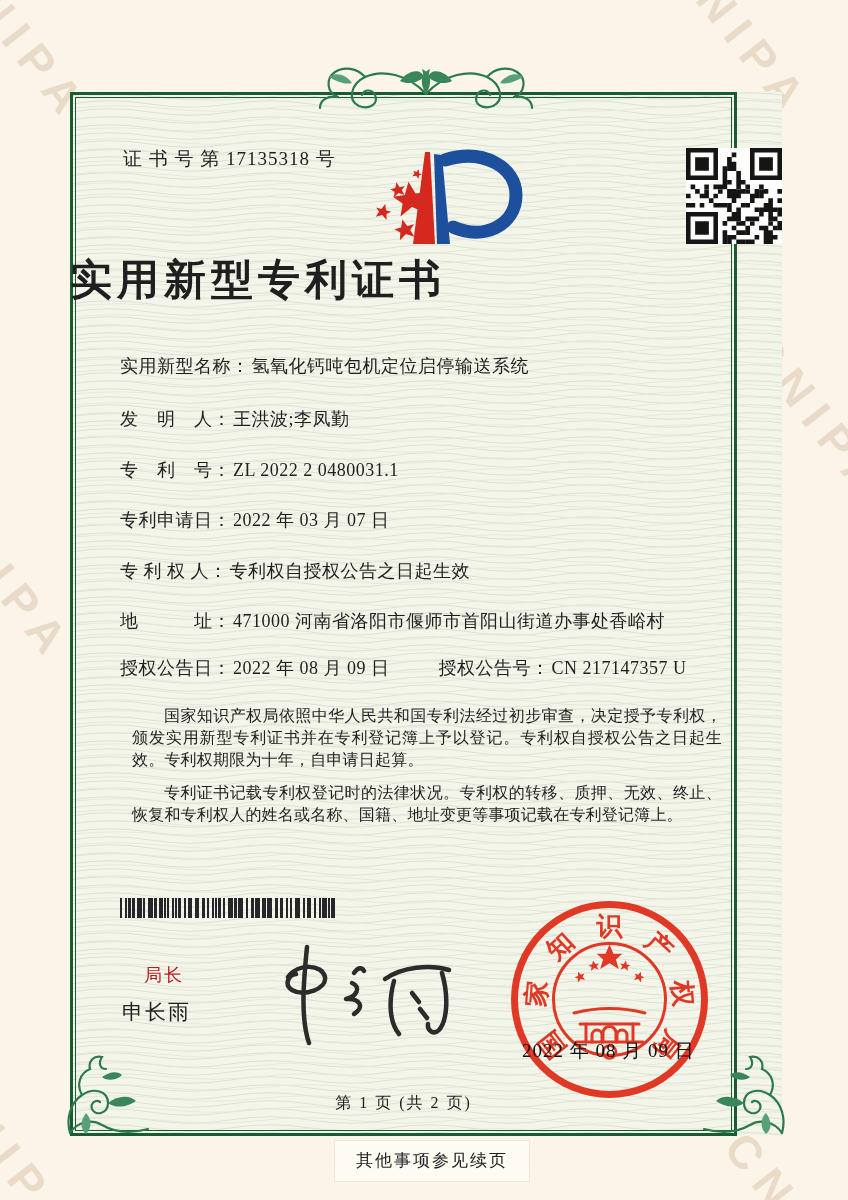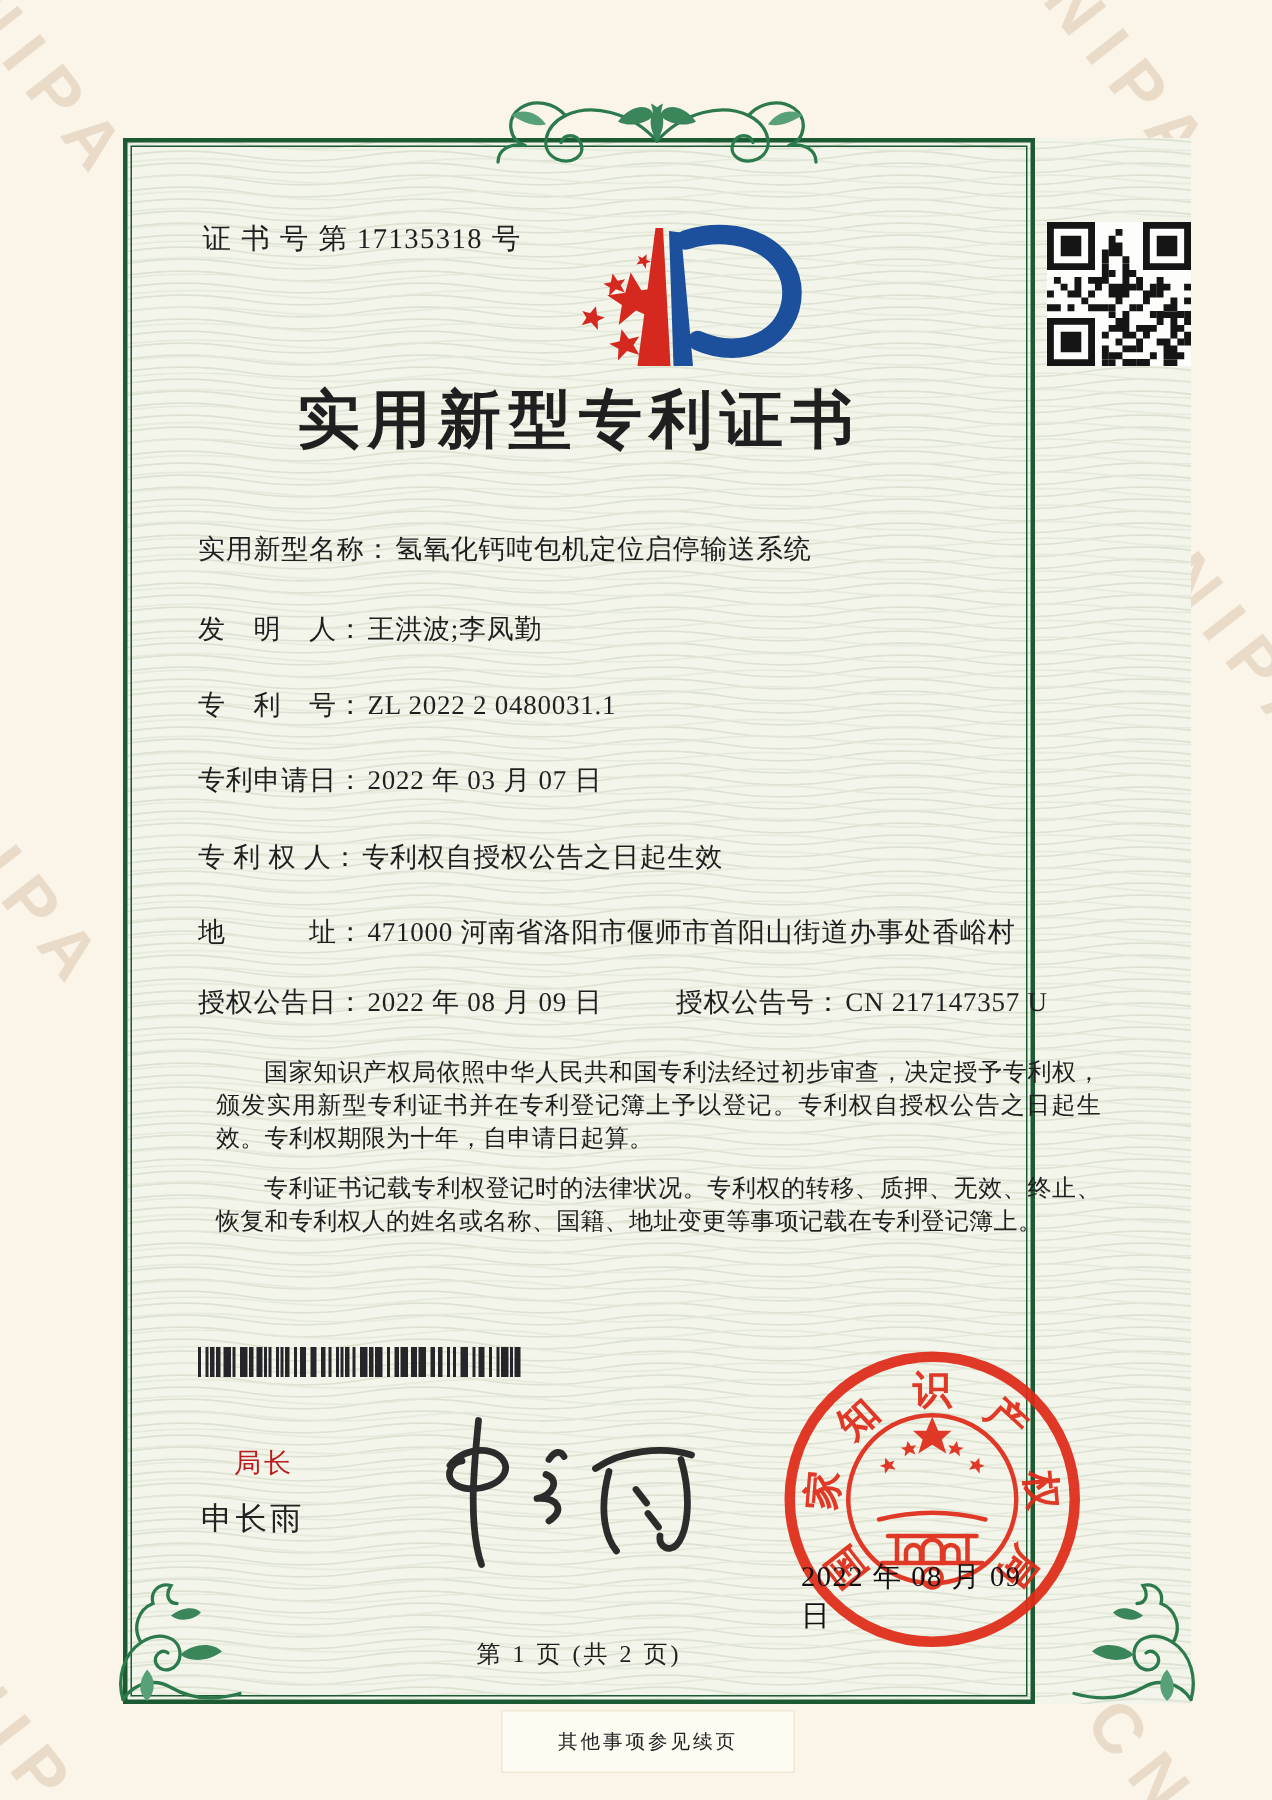--- a/index.html
+++ b/index.html
@@ -5,41 +5,41 @@
   html,body{margin:0;padding:0;}
   body{width:848px;height:1200px;background:#fbf5e9;position:relative;overflow:hidden;
        font-family:"Liberation Serif","DejaVu Serif",serif;color:#1f1f1f;}
   .page{position:absolute;inset:0;}
   
   .wm{position:absolute;font-family:"Liberation Sans","DejaVu Sans",sans-serif;font-weight:bold;
       font-size:46px;letter-spacing:12px;color:rgba(198,170,138,.34);transform:rotate(52deg);
       transform-origin:left top;white-space:nowrap;pointer-events:none;}
   .wm.light{color:rgba(200,180,162,.20);}
   
-  .inner{position:absolute;left:82px;top:92px;width:608px;height:1044px;}
+  .inner{position:absolute;left:70px;top:92px;width:667px;height:1044px;}
   .waves-svg{position:absolute;left:0;top:0;}
   .border-outer{position:absolute;inset:0;border:3px solid #1b5a33;pointer-events:none;}
   .border-inner{position:absolute;inset:5px;border:1px solid #1b5a33;pointer-events:none;}
   .abs{position:absolute;}
   .certno{left:53px;top:54px;font-size:19px;letter-spacing:1px;}
-  .title{left:0;top:160px;width:100%;text-align:center;font-size:42px;font-weight:bold;letter-spacing:5px;}
+  .title{left:0;top:160px;width:100%;font-size:42px;font-weight:bold;letter-spacing:5px;}
   .row{left:50px;font-size:18px;letter-spacing:.5px;white-space:nowrap;}
   .row .lbl{margin-right:2px;}
   .row .lbl2{margin-left:44px;text-align:center;}
   .paras{left:50px;top:601px;width:614px;font-size:16px;line-height:21.8px;text-align:justify;
          letter-spacing:.2px;}
   .paras p{margin:12px;text-indent:2em;}
   .juzhang{left:54px;top:871px;font-size:18px;font-family:"Liberation Sans","DejaVu Sans",sans-serif;
            letter-spacing:2px;color:#b91c1c;margin-left:20px;}
   .juname{left:52px;top:906px;font-size:21px;font-family:"Liberation Sans","DejaVu Sans",sans-serif;
           letter-spacing:2px;color:#222;}
   .sealdate{left:452px;top:946px;font-size:19px;letter-spacing:1px;color:#111;z-index:6;}
   .pagenum{left:0;top:1001px;width:100%;text-align:center;font-size:16px;letter-spacing:2px;}
   .note{position:absolute;left:334px;top:1140px;width:194px;height:40px;line-height:40px;
-        text-align:center;font-size:13px;letter-spacing:2px;background:#fdfbf2;
+        text-align:center;font-size:17px;letter-spacing:2px;background:#fdfbf2;
         border:1px solid #f0e7d4;color:#222;}
   .svgbox{position:absolute;}
   .z5{z-index:5;}
 </style>
 </head>
 <body>
 
 <div class="page">
 
   <svg width="0" height="0" style="position:absolute" aria-hidden="true">

